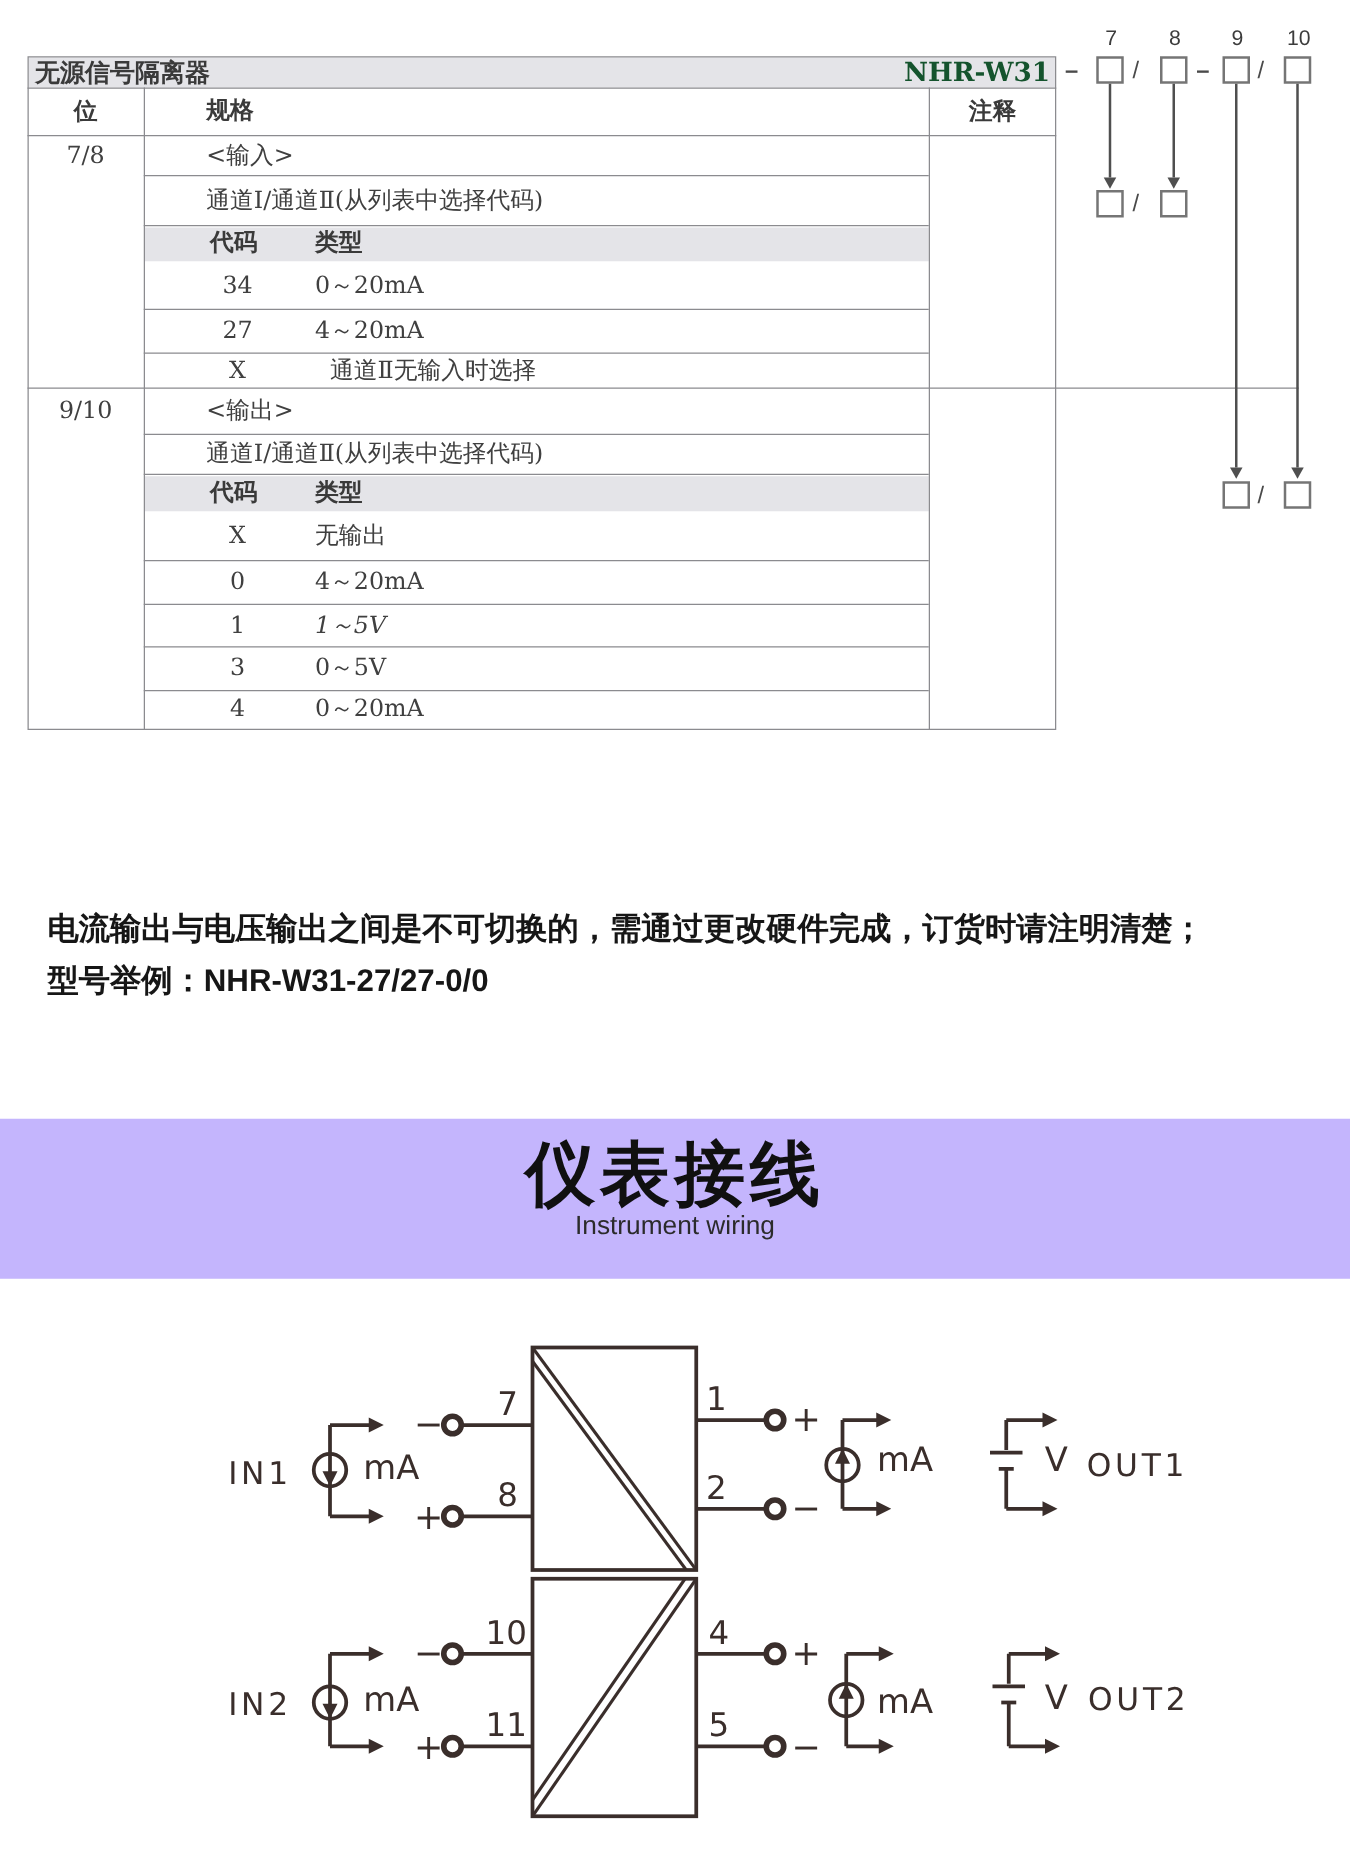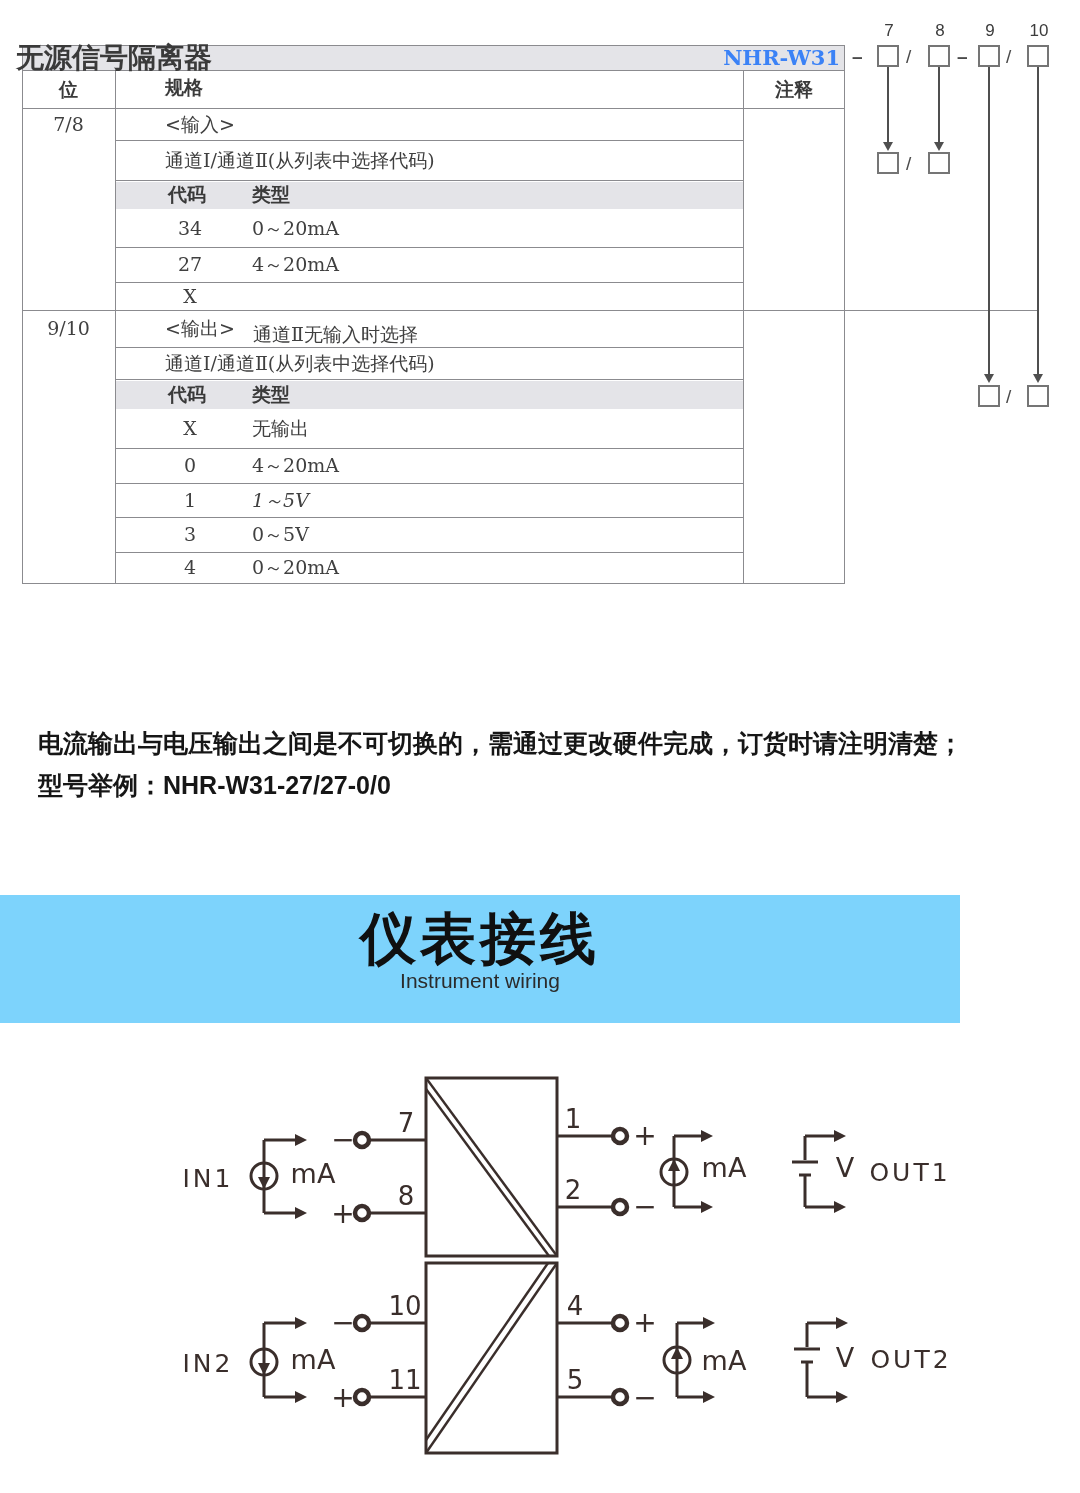--- a/index.html
+++ b/index.html
@@ -19,21 +19,21 @@
   .mbox{position:absolute;width:22px;height:22px;border:2px solid #757575;background:#fff;box-sizing:border-box;}
   .mdigit{position:absolute;width:24px;font-size:17px;color:#3c3c3c;text-align:center;line-height:18px;}
   .msep{position:absolute;font-size:19px;font-weight:bold;color:#4a4a4a;line-height:22px;}
   .aline{position:absolute;width:2px;background:#4f4f4f;}
   .ahead{position:absolute;width:0;height:0;border-left:5px solid transparent;
          border-right:5px solid transparent;border-top:9px solid #4f4f4f;}
   
   .note{position:absolute;left:38px;height:32px;line-height:32px;font-size:25px;font-weight:bold;
         color:#161616;white-space:nowrap;font-family:"Liberation Sans","DejaVu Sans",sans-serif;}
   
-  .banner{position:absolute;left:0;top:895px;width:960px;height:128px;background:#7dd3fc;}
+  .banner{position:absolute;left:0;top:895px;width:1080px;height:128px;background:#c4b5fd;}
   .banner-title{margin:0;padding-top:14px;text-align:center;font-size:56px;line-height:60px;
         font-weight:bold;color:#101010;letter-spacing:4px;font-family:"Liberation Sans","DejaVu Sans",sans-serif;}
   .banner-sub{margin:0;text-align:center;font-size:21px;line-height:24px;color:#2b2b2b;
         font-family:"Liberation Sans","DejaVu Sans",sans-serif;}
   
   #wiring-svg{position:absolute;left:0;top:1073px;}
   #wiring-svg text{font-family:"DejaVu Sans","Liberation Sans",sans-serif;fill:#3a2e2b;}
 </style>
 </head>
 <body>
@@ -54,38 +54,38 @@
   <div class="hl" style="left:22px;top:310px;width:1017px;"></div>
   <div class="hl" style="left:115px;top:347px;width:628px;"></div>
   <div class="hl" style="left:115px;top:379px;width:628px;"></div>
   <div class="hl" style="left:115px;top:448px;width:628px;"></div>
   <div class="hl" style="left:115px;top:483px;width:628px;"></div>
   <div class="hl" style="left:115px;top:517px;width:628px;"></div>
   <div class="hl" style="left:115px;top:552px;width:628px;"></div>
   <div class="vl" style="left:115px;top:70px;height:514px;"></div>
   <div class="vl" style="left:743px;top:70px;height:514px;"></div>
 
-  <div class="tcell tb" style="left:16px;top:46px;line-height:24px;font-size:28px;">无源信号隔离器</div>
-  <div class="tcell" style="left:640px;top:45px;width:200px;line-height:25px;text-align:right;font-size:21px;font-weight:600;color:#3b82f6;">NHR-W31</div>
+  <div class="tcell tb" style="left:28px;top:46px;line-height:24px;font-size:20px;">无源信号隔离器</div>
+  <div class="tcell" style="left:640px;top:45px;width:200px;line-height:25px;text-align:right;font-size:21px;font-weight:600;color:#14532d;">NHR-W31</div>
 
   <div class="tcell tb ctr" style="left:22px;top:70px;width:93px;line-height:38px;">位</div>
   <div class="tcell tb" style="left:165px;top:70px;line-height:38px;font-family:Liberation Mono, monospace;">规格</div>
   <div class="tcell tb ctr" style="left:743px;top:70px;width:102px;line-height:38px;">注释</div>
 
   <div class="tcell ctr" style="left:22px;top:108px;width:93px;line-height:32px;">7/8</div>
   <div class="tcell" style="left:165px;top:108px;line-height:32px;">&lt;输入&gt;</div>
   <div class="tcell" style="left:165px;top:140px;line-height:40px;">通道Ⅰ/通道Ⅱ(从列表中选择代码)</div>
   <div class="tcell tb" style="left:168px;top:180px;line-height:29px;">代码</div>
   <div class="tcell tb" style="left:252px;top:180px;line-height:29px;">类型</div>
   <div class="tcell ctr" style="left:158px;top:209px;width:64px;line-height:38px;">34</div>
   <div class="tcell" style="left:252px;top:209px;line-height:38px;">0～20mA</div>
   <div class="tcell ctr" style="left:158px;top:247px;width:64px;line-height:35px;">27</div>
   <div class="tcell" style="left:252px;top:247px;line-height:35px;">4～20mA</div>
   <div class="tcell ctr" style="left:158px;top:282px;width:64px;line-height:28px;">X</div>
-  <div class="tcell" style="left:253px;top:282px;line-height:28px;margin-top:38px;">通道Ⅱ无输入时选择</div>
+  <div class="tcell" style="left:264px;top:282px;line-height:28px;">通道Ⅱ无输入时选择</div>
 
   <div class="tcell ctr" style="left:22px;top:310px;width:93px;line-height:37px;">9/10</div>
   <div class="tcell" style="left:165px;top:310px;line-height:37px;">&lt;输出&gt;</div>
   <div class="tcell" style="left:165px;top:347px;line-height:32px;">通道Ⅰ/通道Ⅱ(从列表中选择代码)</div>
   <div class="tcell tb" style="left:168px;top:379px;line-height:30px;">代码</div>
   <div class="tcell tb" style="left:252px;top:379px;line-height:30px;">类型</div>
   <div class="tcell ctr" style="left:158px;top:409px;width:64px;line-height:39px;">X</div>
   <div class="tcell" style="left:252px;top:409px;line-height:39px;">无输出</div>
   <div class="tcell ctr" style="left:158px;top:448px;width:64px;line-height:35px;">0</div>
   <div class="tcell" style="left:252px;top:448px;line-height:35px;">4～20mA</div>

